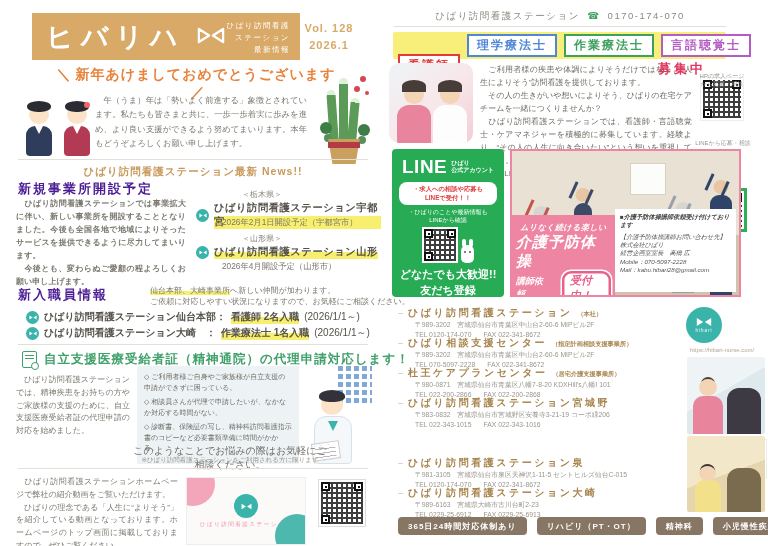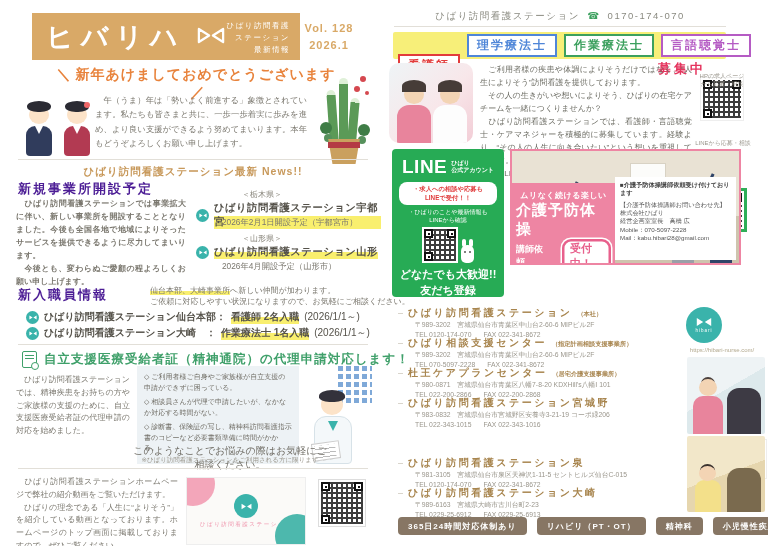--- a/index.html
+++ b/index.html
@@ -142,21 +142,21 @@
   .line-acct{font-size:6px;font-weight:700;line-height:1.25;text-align:left;}
   .line-pill{background:#fff;border-radius:8px;margin:4px 1px 0;padding:3px 2px;color:#e03a3a;font-size:6.3px;font-weight:700;text-align:center;line-height:1.35;}
   .line-pt2{margin-top:3px;font-size:6px;text-align:center;line-height:1.35;}
   .line-qr-row{display:flex;align-items:flex-end;justify-content:center;gap:3px;margin-top:3px;}
   .line-qr{width:36px;height:36px;}
   .mascot{position:relative;width:13px;height:18px;background:#fff;border-radius:6px 6px 5px 5px;}
   .mascot::before{content:"";position:absolute;top:-6px;left:1px;width:4px;height:8px;background:#fff;border-radius:3px;box-shadow:7px 0 0 0 #fff;}
   .mascot::after{content:"";position:absolute;top:6px;left:3px;width:2px;height:2px;border-radius:50%;background:#555;box-shadow:5px 0 0 0 #555;}
   .line-welcome{margin-top:4px;text-align:center;font-size:11px;font-weight:700;line-height:1.45;}
 
-  .taiso-box{left:510px;top:149px;width:231px;height:116px;border:2px solid #ee85a3;background:#fff;overflow:hidden;box-sizing:border-box;}
+  .taiso-box{left:510px;top:149px;width:231px;height:148px;border:2px solid #ee85a3;background:#fff;overflow:hidden;box-sizing:border-box;font-style:italic;}
   .taiso-photo{position:absolute;inset:0;background:linear-gradient(#e9e2d4 0 58%,#cfc4ae 58% 100%);}
   .taiso-photo .board{position:absolute;top:12px;left:118px;width:34px;height:30px;background:#fcfcfa;border:1px solid #d8d2c4;}
   .fig{position:absolute;border-radius:9px 9px 0 0;}
   .fig::before{content:"";position:absolute;top:-15px;left:50%;transform:translateX(-50%);width:15px;height:14px;border-radius:50%;background:#e9c6a3;}
   .fig::after{content:"";position:absolute;top:-22px;left:-2px;width:3px;height:18px;background:currentColor;transform:rotate(24deg);box-shadow:17px 1px 0 0;}
   .fg1{left:18px;top:70px;width:22px;height:72px;background:#c2554d;color:#c2554d;}
   .fg1::before{background:#d8d4cf;}
   .fg2{left:62px;top:52px;width:18px;height:60px;background:#3c4a66;color:#3c4a66;}
   .fg3{left:160px;top:66px;width:22px;height:76px;background:#9aa0a8;color:#9aa0a8;}
   .fg3::before{background:#d8d4cf;}

